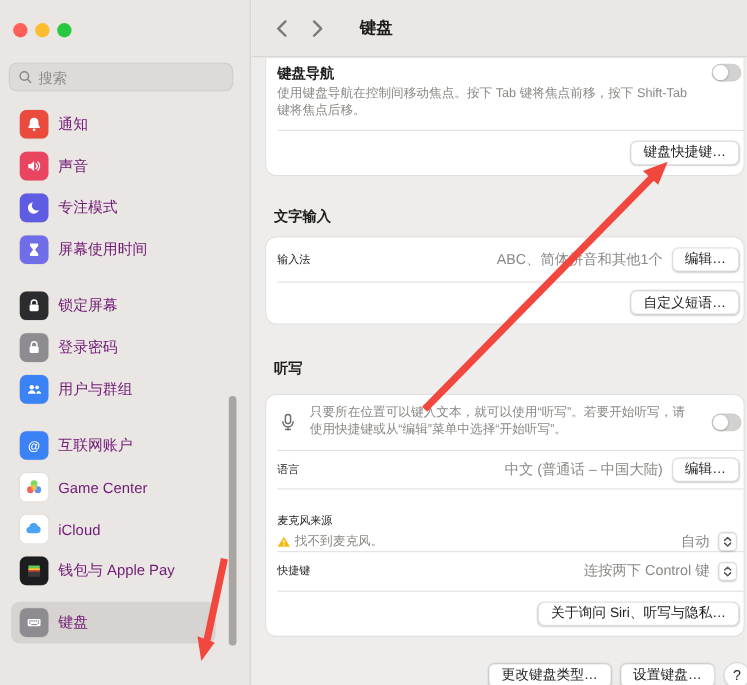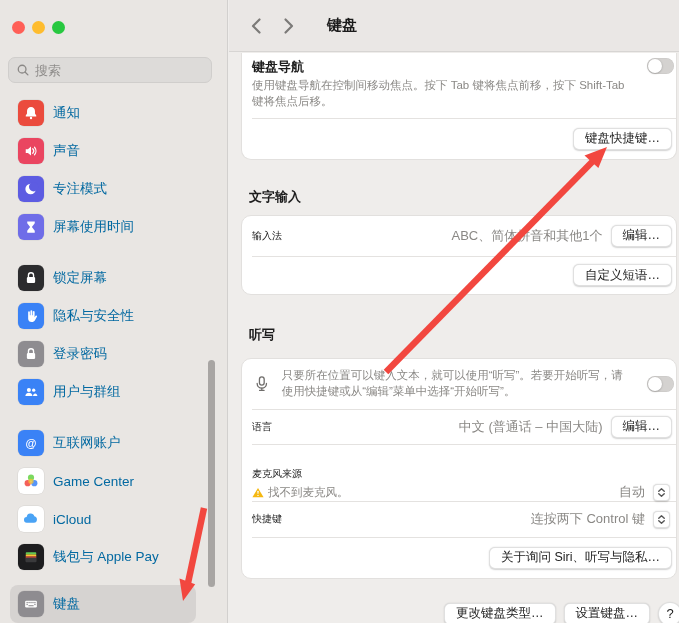--- a/index.html
+++ b/index.html
@@ -24,21 +24,21 @@
   .side-list { position:absolute; left:10px; top:94px; width:196px; }
   .side-item { display:flex; align-items:center; gap:9px; height:38px;
                padding:0 8px; border-radius:8px; width:186px; cursor:default; }
   .side-item.sel { background:#d6d3d1; }
   .side-item.gap { margin-top:13px; }
   .side-item.gap-sm { margin-top:9px; }
   .tile { width:26px; height:26px; border-radius:6px; flex:0 0 26px;
           display:flex; align-items:center; justify-content:center;
           box-shadow:0 0 0 .5px rgba(0,0,0,.08); }
   .tile svg { display:block; }
-  .side-label { font-size:13.5px; color:#0369a1; white-space:nowrap; }
+  .side-label { font-size:13.5px; color:#701a75; white-space:nowrap; }
 
   .side-scrollbar { position:absolute; right:12px; top:360px; width:7px; height:227px;
                     border-radius:4px; background:rgba(145,143,141,.75); }
 
   
   .content { position:absolute; left:229px; top:0; width:450px; height:623px; }
   .c-header { position:absolute; left:0; top:0; width:100%; height:52px;
               background:#eae7e5; border-bottom:1px solid #d7d5d3;
               display:flex; align-items:center; padding:0 0 0 18px; gap:14px; }
   .nav-chev { width:18px; height:20px; display:flex; align-items:center; justify-content:center; }
@@ -155,28 +155,20 @@
       <div class="side-item gap">
         <span class="tile" style="background:#2c2c2e">
           <svg width="18" height="18" viewBox="0 0 24 24">
               <rect x="6.5" y="10.5" width="11" height="8" rx="1.6" fill="#fff"></rect>
               <path d="M8.6 10.5V8.4a3.4 3.4 0 016.8 0v2.1" fill="none" stroke="#fff" stroke-width="1.8"></path>
             </svg>
         </span>
         <span class="side-label">锁定屏幕</span>
       </div>
 
-      <div class="side-item">
-        <span class="tile" style="background:#3a82f6">
-          <svg width="18" height="18" viewBox="0 0 24 24" fill="#fff">
-              <path d="M8.2 13.5V7c0-.7.5-1.2 1.1-1.2.7 0 1.2.5 1.2 1.2v4h.8V5.4c0-.7.5-1.2 1.2-1.2s1.2.5 1.2 1.2V11h.8V6.6c0-.7.5-1.2 1.2-1.2.6 0 1.1.5 1.1 1.2v6.9l1.3-1.7c.4-.5 1.1-.6 1.6-.2.4.4.5 1 .2 1.5l-2.6 4.5c-.9 1.5-2.3 2.4-4.3 2.4-2.9 0-4.8-1.9-4.8-4.5z"></path>
-            </svg>
-        </span>
-        <span class="side-label">隐私与安全性</span>
-      </div>
 
       <div class="side-item">
         <span class="tile" style="background:#8e8c90">
           <svg width="18" height="18" viewBox="0 0 24 24">
               <rect x="6.5" y="10.5" width="11" height="8" rx="1.6" fill="#fff"></rect>
               <path d="M8.6 10.5V8.4a3.4 3.4 0 016.8 0v2.1" fill="none" stroke="#fff" stroke-width="1.8"></path>
             </svg>
         </span>
         <span class="side-label">登录密码</span>
       </div>

